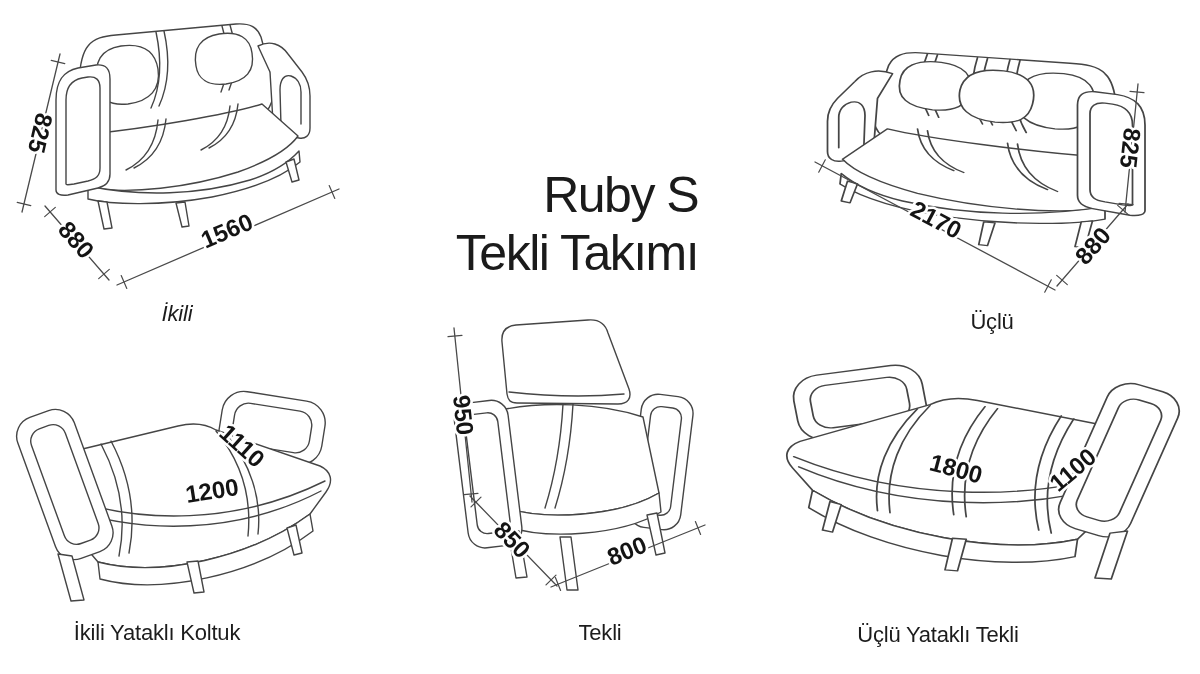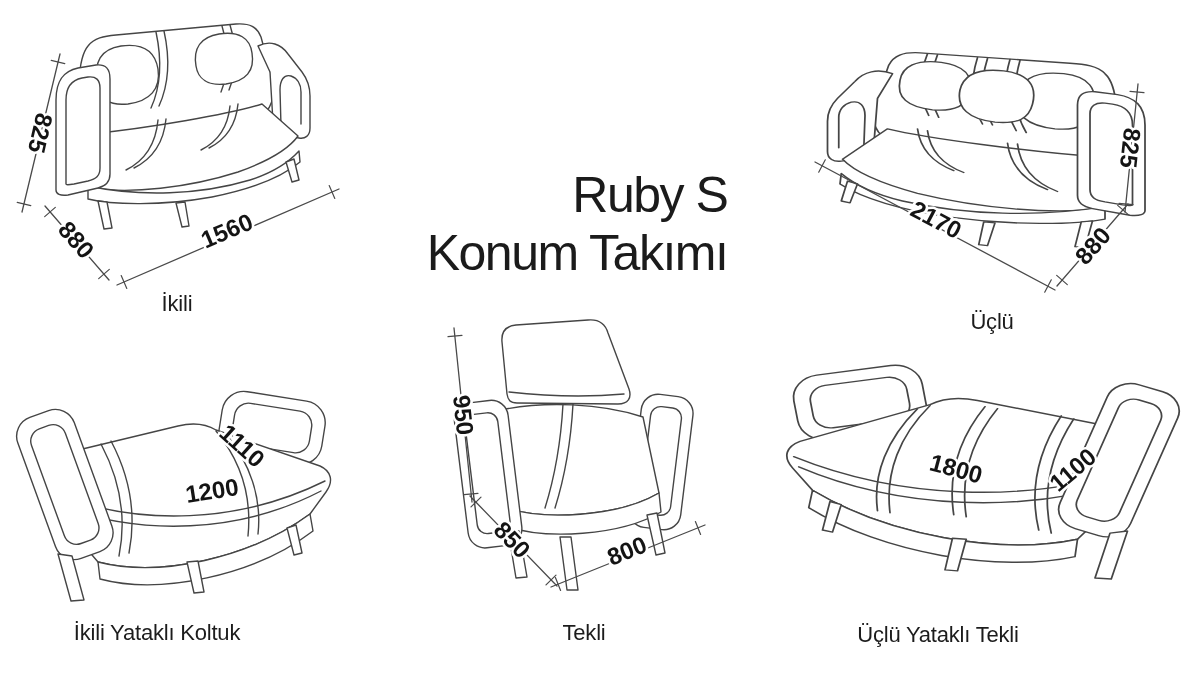--- a/index.html
+++ b/index.html
@@ -135,21 +135,21 @@
       <text class="dim" x="242" y="446" dy="8" transform="rotate(42 242 446)">1110</text>
       <text class="dim" x="212" y="491" dy="8" transform="rotate(-9 212 491)">1200</text>
 
       <text class="dim" x="956" y="469" dy="8" transform="rotate(15 956 469)">1800</text>
       <text class="dim" x="1073" y="470" dy="8" transform="rotate(-40 1073 470)">1100</text>
     </g>
   </svg>
 
   <div class="title" style="left:577px;top:166px;">
     <div>Ruby S</div>
-    <div>Konum Takımı</div>
+    <div>Tekli Takımı</div>
   </div>
 
-  <div class="label" style="left:177px;top:291px;">İkili</div>
+  <div class="label" style="left:177px;top:301px;font-style:italic;">İkili</div>
   <div class="label" style="left:992px;top:301px;margin-top:8px;">Üçlü</div>
   <div class="label" style="left:157px;top:620px;">İkili Yataklı Koltuk</div>
-  <div class="label" style="left:584px;top:620px;">Tekli</div>
+  <div class="label" style="left:600px;top:620px;">Tekli</div>
   <div class="label" style="left:938px;top:622px;">Üçlü Yataklı Tekli</div>
 </div>
 
 </body></html>

